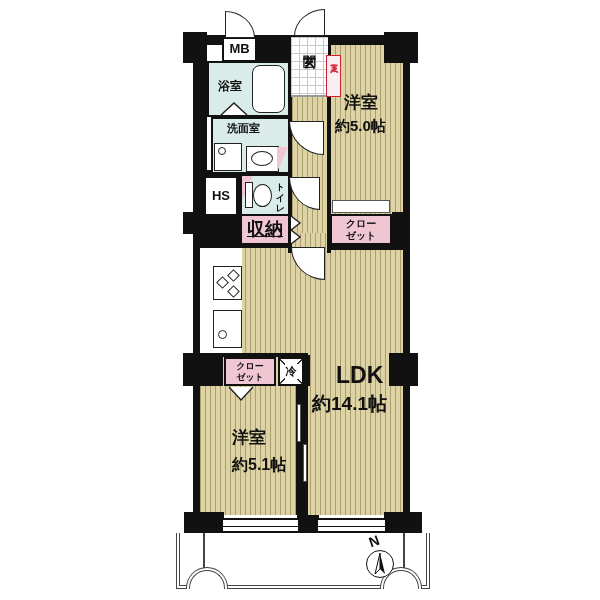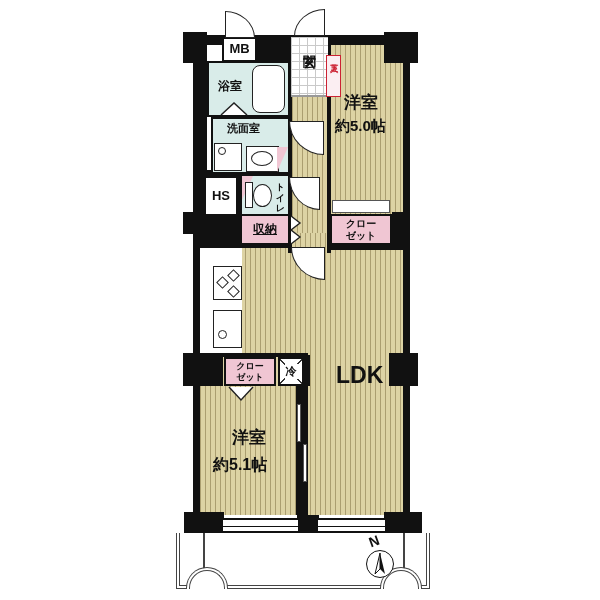--- a/index.html
+++ b/index.html
@@ -101,21 +101,21 @@
     <span class="label" style="position:static;font-size:13px;">HS</span>
   </div>
 
   <div class="abs wet" style="left:240px;top:174px;width:50px;height:42px;"></div>
   <div class="wedge" style="left:242px;top:176px;width:11px;height:24px;"></div>
   <div class="fix" style="left:245px;top:182px;width:8px;height:26px;"></div>
   <div class="fix ellipse" style="left:253px;top:184px;width:19px;height:23px;"></div>
   <span class="label vtext" style="left:275px;top:177px;font-size:9px;letter-spacing:0;">トイレ</span>
 
   <div class="abs pink center" style="left:240px;top:214px;width:50px;height:31px;">
-    <span class="label" style="position:static;font-size:12px;text-decoration:underline;">収納</span>
+    <span class="label" style="position:static;font-size:18px;text-decoration:underline;">収納</span>
   </div>
   <svg class="abs" style="left:289px;top:215px;z-index:4;" width="13" height="30">
     <polyline points="2,1 11,8 2,15 11,22 2,29" fill="#ffffff" stroke="#222" stroke-width="1.4"></polyline>
   </svg>
 
   <span class="label" style="left:344px;top:93px;font-size:17px;">洋室</span>
   <span class="label" style="left:335px;top:117px;font-size:15px;">約5.0帖</span>
   <div class="abs" style="left:332px;top:200px;width:58px;height:13px;background:#fff;border:1px solid #555;"></div>
   <div class="abs pink center" style="left:330px;top:214px;width:62px;height:31px;">
     <span class="label" style="position:static;font-size:10px;text-align:center;">
@@ -129,36 +129,37 @@
   <div class="door" style="left:291px;top:247px;width:34px;height:33px;border-radius:0 0 0 100%;z-index:4;"></div>
 
   <div class="fix" style="left:213px;top:266px;width:29px;height:34px;"></div>
   <div class="burner" style="left:218px;top:278px;"></div>
   <div class="burner" style="left:229px;top:271px;"></div>
   <div class="burner" style="left:229px;top:287px;"></div>
   <div class="fix" style="left:213px;top:310px;width:29px;height:38px;"></div>
   <div class="dot" style="left:218px;top:330px;width:7px;height:7px;"></div>
 
   <span class="label" style="left:336px;top:362px;font-size:23px;">LDK</span>
+  <span class="label" style="left:312px;top:393px;font-size:19px;">約14.1帖</span>
 
   <div class="abs pink center" style="left:224px;top:357px;width:52px;height:29px;">
     <span class="label" style="position:static;font-size:9px;text-align:center;">
       <span>クロー</span><br>
       <span>ゼット</span>
     </span>
   </div>
   <svg class="abs" style="left:228px;top:386px;z-index:4;" width="26" height="16">
     <polyline points="1,1 13,14 25,1" fill="#ffffff" stroke="#222" stroke-width="1.4"></polyline>
   </svg>
   <div class="abs fridge center" style="left:278px;top:357px;width:26px;height:29px;font-size:11px;">
     <span>冷</span>
   </div>
 
   <span class="label" style="left:232px;top:428px;font-size:17px;">洋室</span>
-  <span class="label" style="left:213px;top:456px;font-size:16px;">約5.1帖</span>
+  <span class="label" style="left:232px;top:456px;font-size:16px;">約5.1帖</span>
 
   <div class="abs winline" style="left:223px;top:518px;width:75px;height:15px;"></div>
   <div class="abs winline" style="left:318px;top:518px;width:67px;height:15px;"></div>
 
   <div class="abs fence" style="left:176px;top:533px;width:254px;height:56px;"></div>
   <div class="abs" style="left:203px;top:533px;width:2px;height:36px;background:#444;"></div>
   <div class="abs" style="left:403px;top:533px;width:2px;height:36px;background:#444;"></div>
   <div class="abs arch" style="left:186px;top:567px;width:42px;height:22px;z-index:3;"></div>
   <div class="abs arch" style="left:380px;top:567px;width:42px;height:22px;z-index:3;"></div>
 

